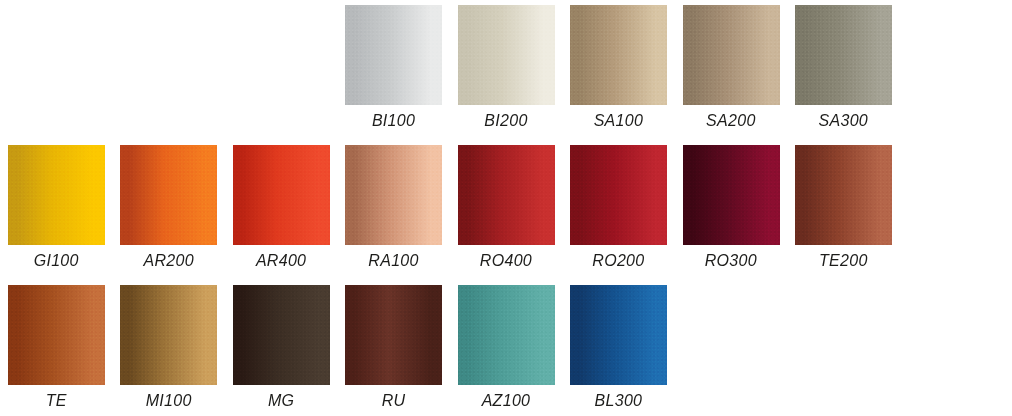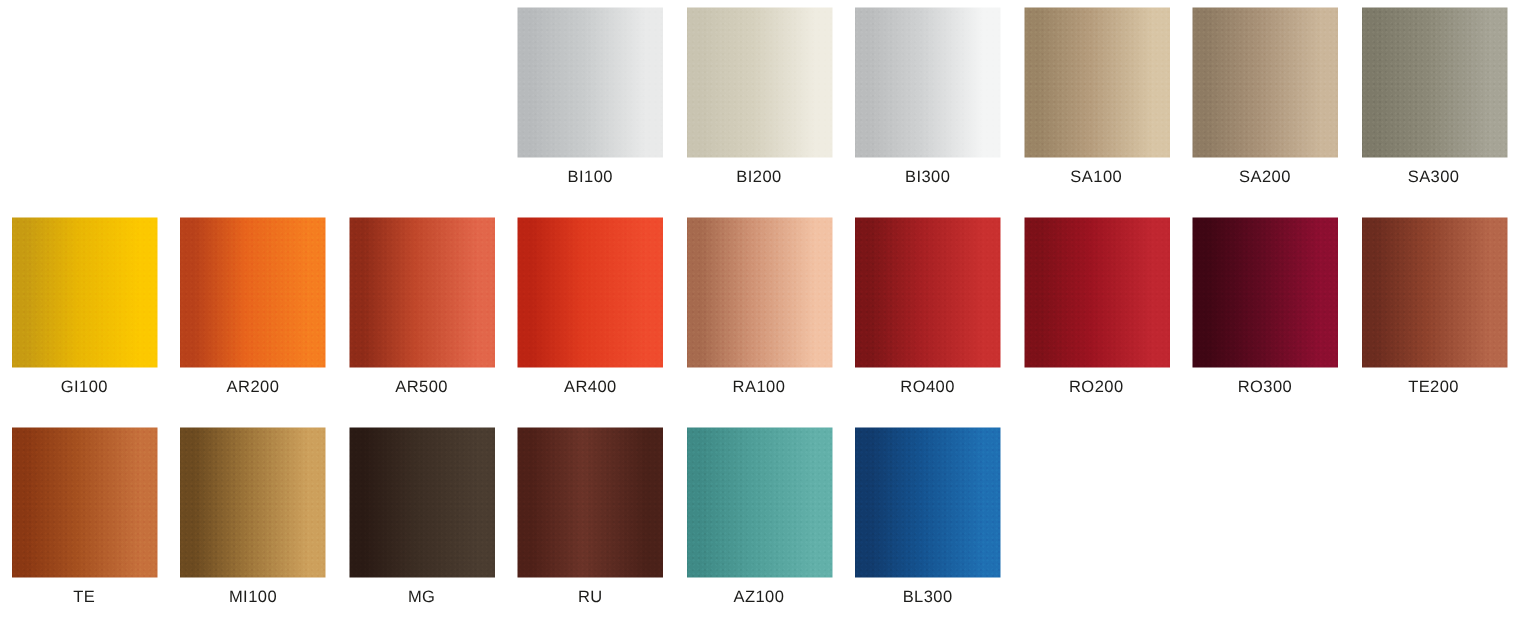--- a/index.html
+++ b/index.html
@@ -59,46 +59,43 @@
     background-position: 0 0, 2px 1px;
     mix-blend-mode: overlay;
     pointer-events: none;
   }
   .chip-label {
     position: absolute;
     left: 0;
     right: 0;
     top: 112px;
     text-align: center;
-    font-size: 11px;
+    font-size: 16px;
     letter-spacing: 0.3px;
     color: #1d1d1b;
     font-family: "Liberation Sans", sans-serif;
     white-space: nowrap;
+    font-style: italic;
   }
 </style>
 </head>
 <body>
 
 <div id="palette">
     <div class="swatch-row row-0">
       <div class="swatch-cell empty"></div>
       <div class="swatch-cell empty"></div>
       <div class="swatch-cell empty"></div>
       <div class="swatch-cell">
         <div class="chip" style="background: linear-gradient(to right, rgb(183, 186, 188) 0%, rgb(183, 186, 188) 10%, rgb(200, 203, 204) 45%, rgb(233, 234, 234) 88%, rgb(233, 234, 234) 100%);"></div>
         <div class="chip-label">BI100</div>
       </div>
       <div class="swatch-cell">
         <div class="chip" style="background: linear-gradient(to right, rgb(201, 196, 177) 0%, rgb(201, 196, 177) 10%, rgb(213, 208, 189) 45%, rgb(239, 236, 225) 88%, rgb(239, 236, 225) 100%);"></div>
         <div class="chip-label">BI200</div>
-      </div>
-      <div class="swatch-cell">
-        <div class="chip" style="background: linear-gradient(to right, rgb(186, 188, 189) 0%, rgb(186, 188, 189) 10%, rgb(207, 209, 210) 45%, rgb(244, 245, 245) 88%, rgb(244, 245, 245) 100%);"></div>
-        <div class="chip-label">BI300</div>
       </div>
       <div class="swatch-cell">
         <div class="chip" style="background: linear-gradient(to right, rgb(154, 132, 101) 0%, rgb(154, 132, 101) 10%, rgb(181, 156, 124) 45%, rgb(216, 197, 165) 88%, rgb(216, 197, 165) 100%);"></div>
         <div class="chip-label">SA100</div>
       </div>
       <div class="swatch-cell">
         <div class="chip" style="background: linear-gradient(to right, rgb(142, 123, 99) 0%, rgb(142, 123, 99) 10%, rgb(168, 145, 119) 45%, rgb(203, 182, 154) 88%, rgb(203, 182, 154) 100%);"></div>
         <div class="chip-label">SA200</div>
       </div>
       <div class="swatch-cell">
@@ -107,24 +104,20 @@
       </div>
     </div>
     <div class="swatch-row row-1">
       <div class="swatch-cell">
         <div class="chip" style="background: linear-gradient(to right, rgb(199, 155, 18) 0%, rgb(199, 155, 18) 10%, rgb(232, 181, 4) 45%, rgb(252, 200, 0) 88%, rgb(252, 200, 0) 100%);"></div>
         <div class="chip-label">GI100</div>
       </div>
       <div class="swatch-cell">
         <div class="chip" style="background: linear-gradient(to right, rgb(184, 65, 26) 0%, rgb(184, 65, 26) 10%, rgb(232, 100, 28) 45%, rgb(245, 125, 32) 88%, rgb(245, 125, 32) 100%);"></div>
         <div class="chip-label">AR200</div>
-      </div>
-      <div class="swatch-cell">
-        <div class="chip" style="background: linear-gradient(to right, rgb(142, 43, 24) 0%, rgb(142, 43, 24) 10%, rgb(192, 71, 42) 45%, rgb(226, 102, 74) 88%, rgb(226, 102, 74) 100%);"></div>
-        <div class="chip-label">AR500</div>
       </div>
       <div class="swatch-cell">
         <div class="chip" style="background: linear-gradient(to right, rgb(188, 36, 19) 0%, rgb(188, 36, 19) 10%, rgb(224, 58, 30) 45%, rgb(239, 75, 45) 88%, rgb(239, 75, 45) 100%);"></div>
         <div class="chip-label">AR400</div>
       </div>
       <div class="swatch-cell">
         <div class="chip" style="background: linear-gradient(to right, rgb(166, 106, 78) 0%, rgb(166, 106, 78) 10%, rgb(208, 147, 117) 45%, rgb(242, 194, 164) 88%, rgb(242, 194, 164) 100%);"></div>
         <div class="chip-label">RA100</div>
       </div>
       <div class="swatch-cell">

